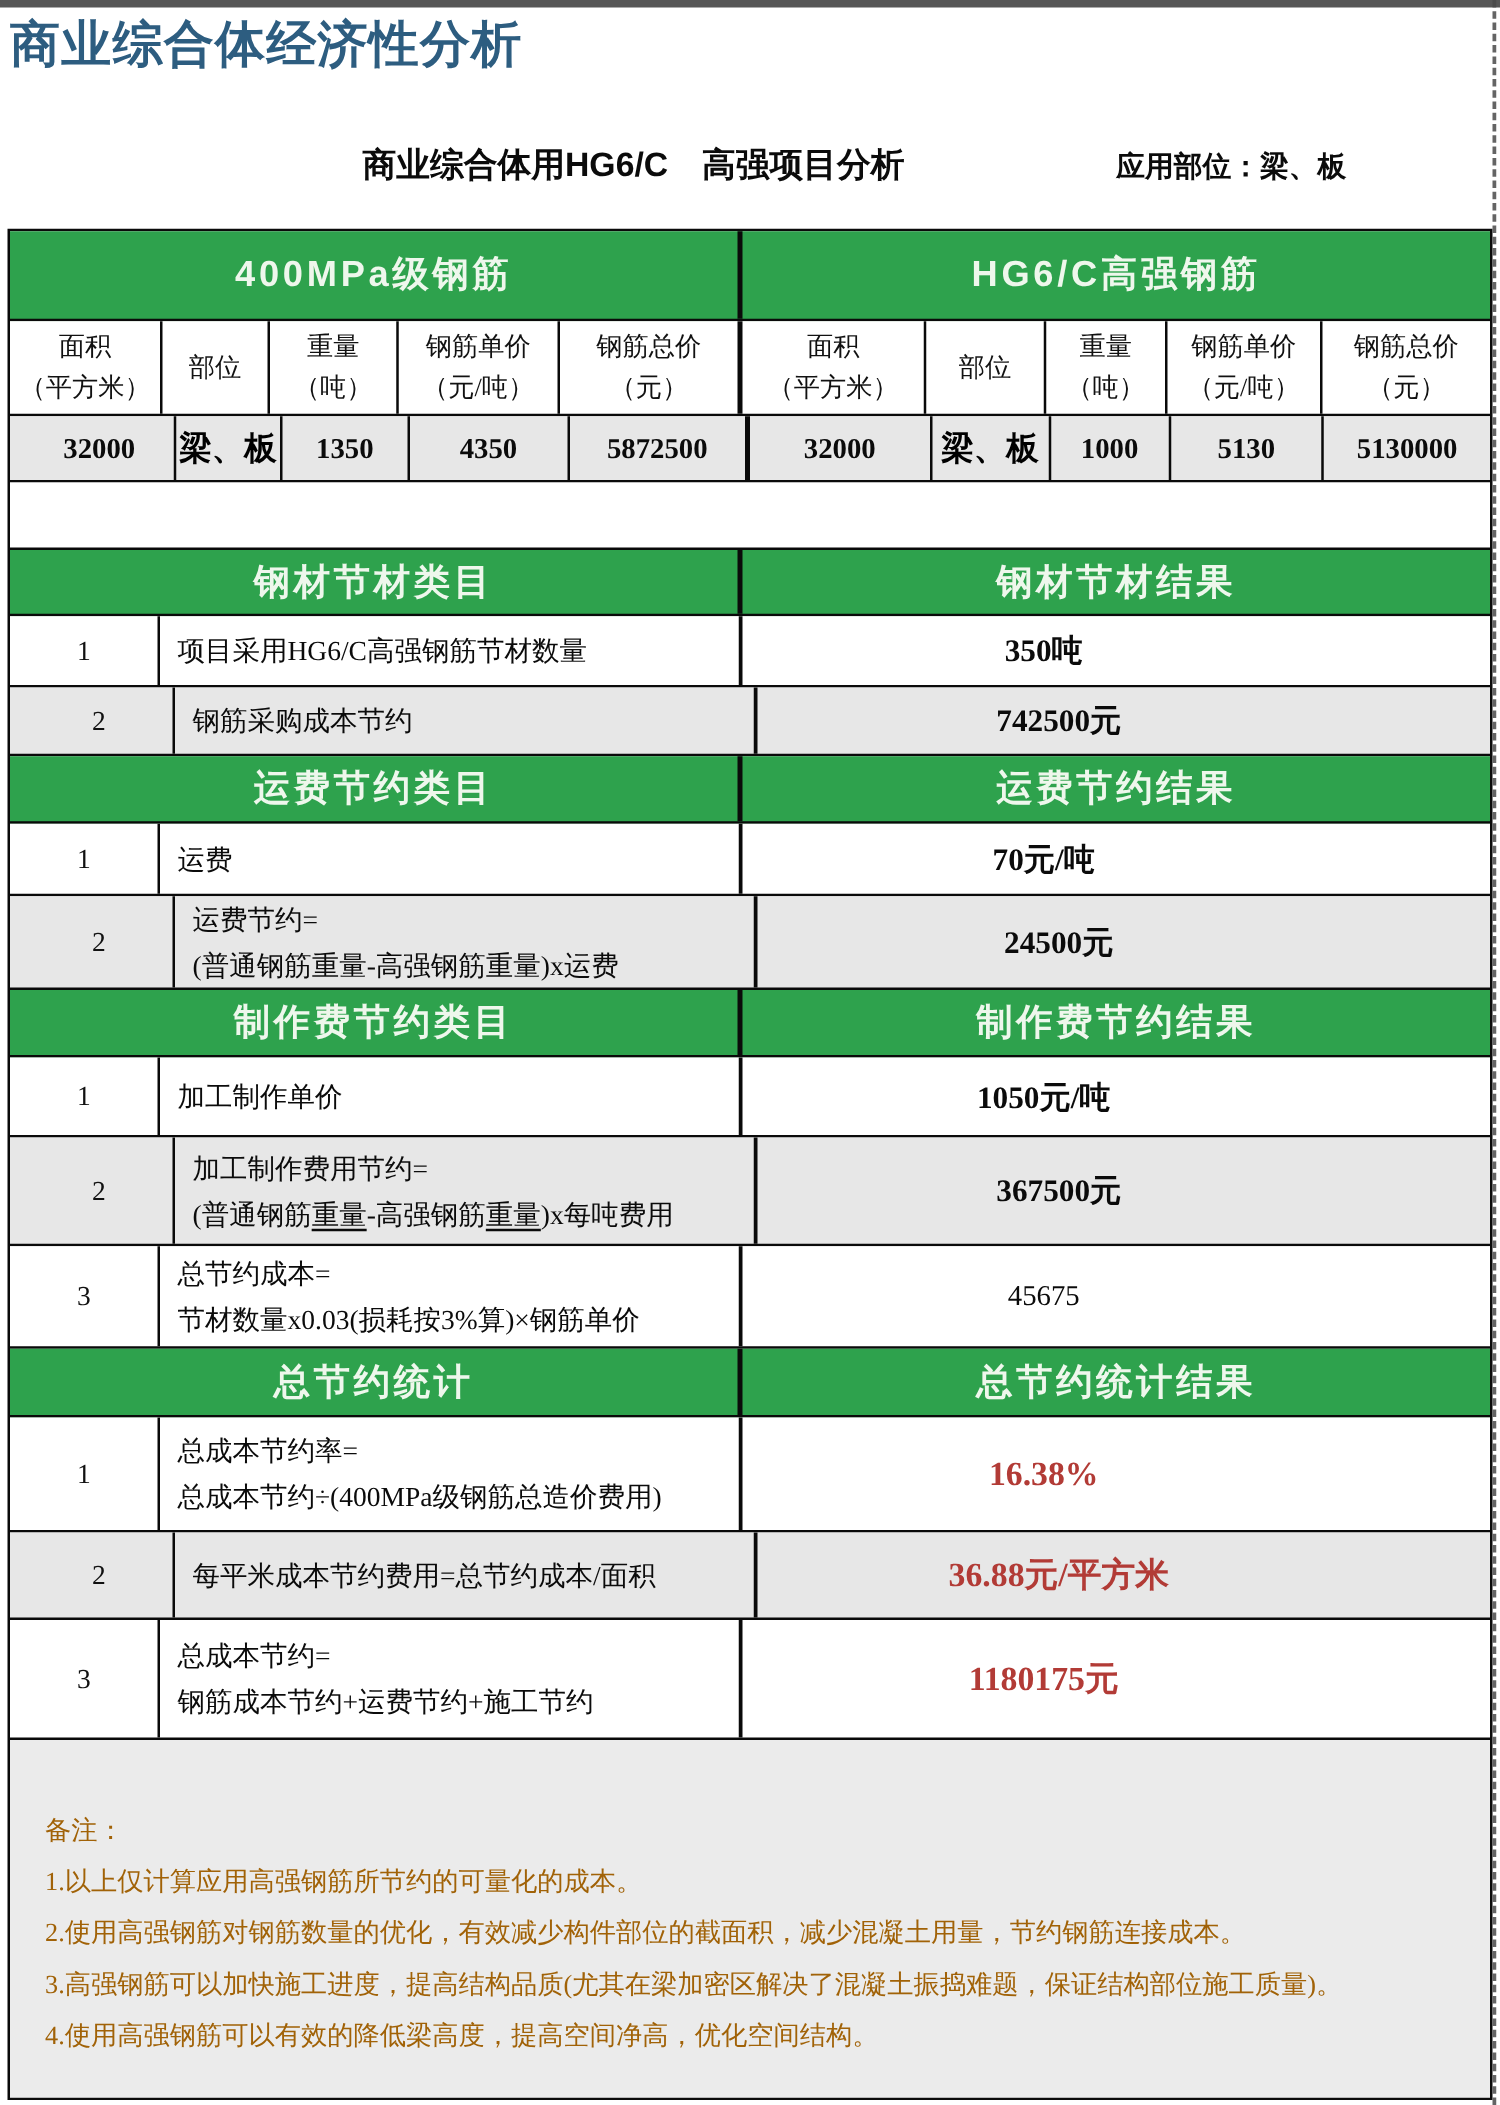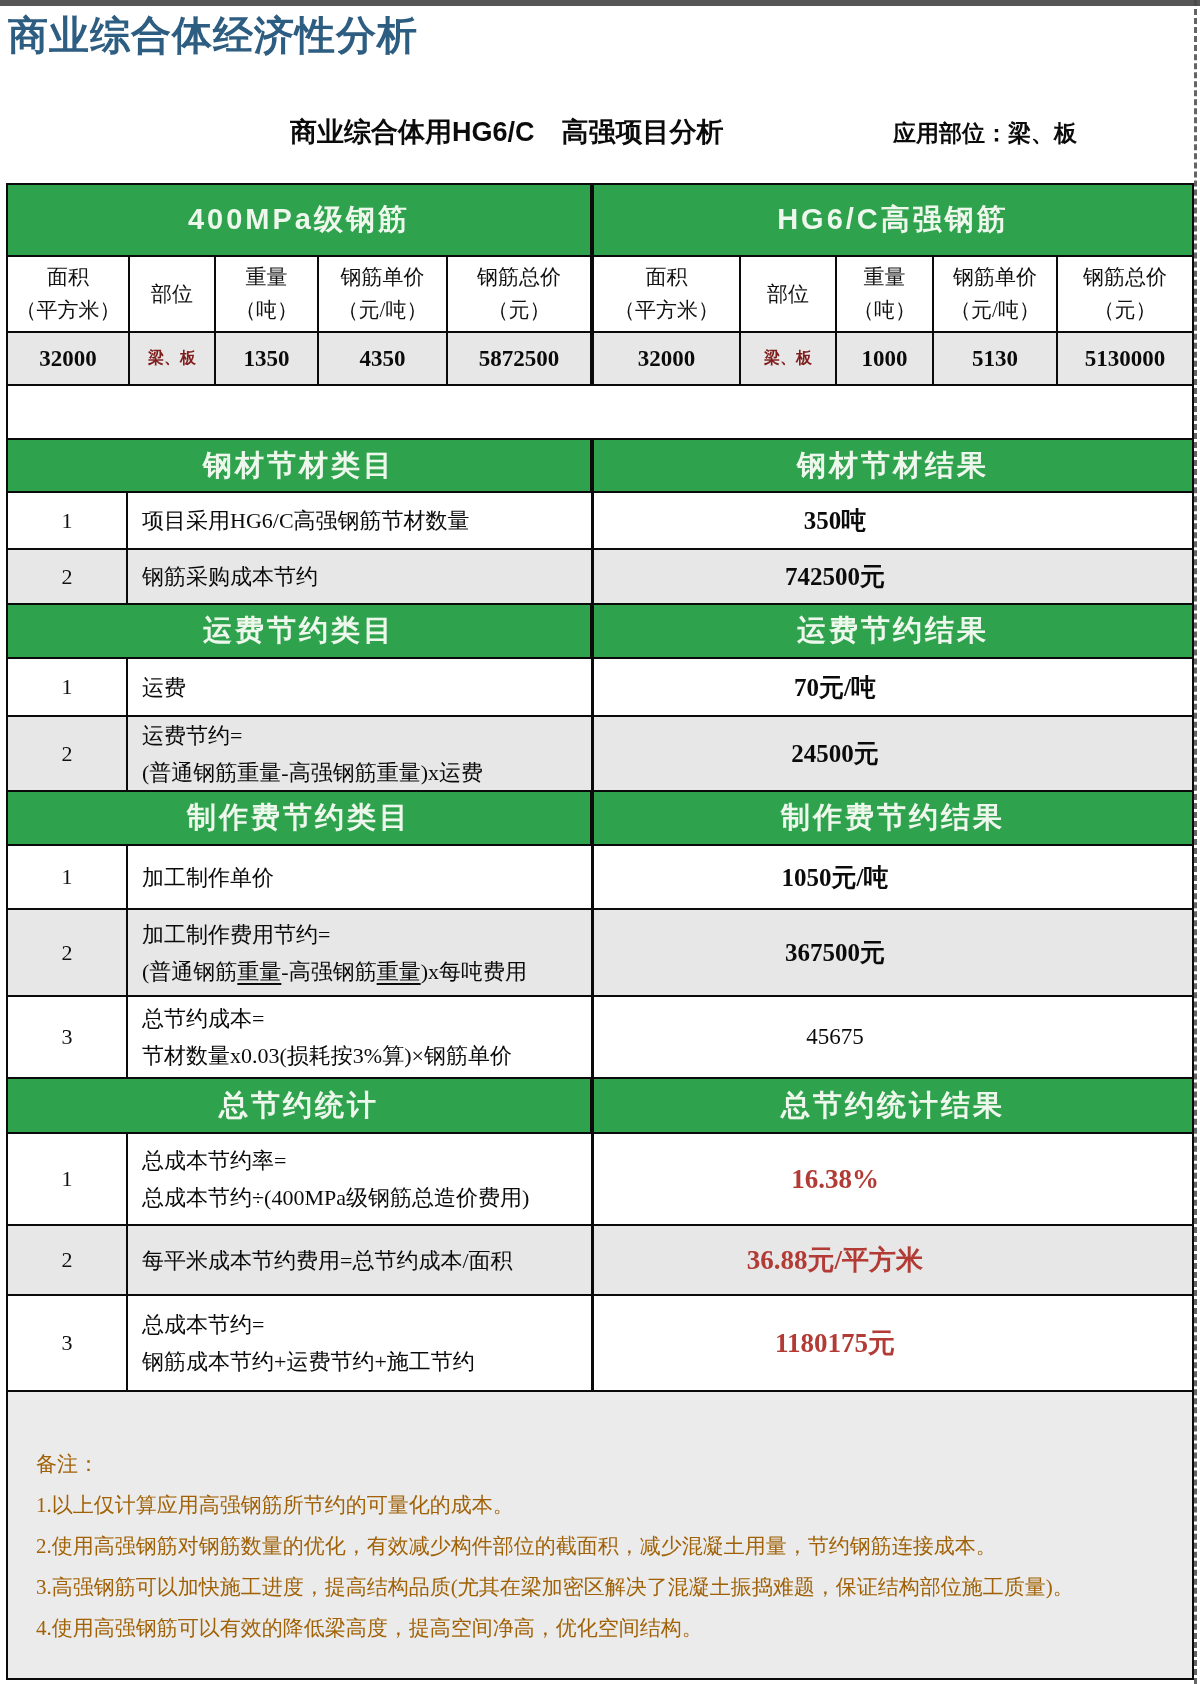--- a/index.html
+++ b/index.html
@@ -8,42 +8,42 @@
   .top-edge{position:absolute; top:0; left:0; width:100%; height:6px; background:#565656;}
   .page-break{position:absolute; top:0; right:3px; width:0; height:1684px; border-right:3px dashed #4a4a4a; opacity:.85;}
   .title{position:absolute; top:8px; left:8px; margin:0; font-size:40px; font-weight:800; letter-spacing:1px; color:#2d5d80;}
   .subtitle{position:absolute; top:114px; left:290px; font-size:27px; font-weight:700; color:#0b0b0b;}
   .app-note{position:absolute; top:118px; left:893px; font-size:23px; font-weight:700; color:#0b0b0b;}
 
   .tbl{position:absolute; top:183px; left:6px; width:1184px; border:2px solid #0a0a0a; background:#fff;}
   .row{display:flex; width:100%; box-sizing:border-box; border-bottom:2px solid #0a0a0a; background:#fff;}
   .row:last-child{border-bottom:none;}
   .row.green{background:#2ea24d;}
-  .row.gray{background:#e7e7e7;}
+  .row.gray{background:#e7e7e7;padding-left:12px;}
 
   .cell{box-sizing:border-box; border-right:2px solid #0a0a0a; display:flex; flex-direction:column; align-items:center; justify-content:center; text-align:center;}
   .cell:last-child{border-right:none;}
 
   .gcell{box-sizing:border-box; display:flex; align-items:center; justify-content:center; color:#eef7ec; font-size:29px; font-weight:700; letter-spacing:3px;}
   .gcell.split{border-right:4px solid #0a0a0a;}
 
   
   .w122{width:122px}.w86{width:86px}.w103{width:103px}.w129{width:129px}.w146{width:146px; border-right-width:4px;}
   .w147{width:147px}.w96{width:96px}.w97{width:97px}.w124{width:124px}.w134{width:134px}
   .w120{width:120px}.w466{width:466px; border-right-width:3px;}.w598{width:482px}
   .wL{width:586px}.wR{width:598px}
 
   
   .h72{height:72px}.h76{height:76px}.h53{height:53px}.h54{height:54px}.h57{height:57px}.h55{height:55px}
   .h58{height:58px}.h75{height:75px}.h64{height:64px}.h87{height:87px}.h82{height:82px}
   .h92{height:92px}.h70{height:70px}.h96{height:96px}.h286{height:286px}
 
   .colhead{font-family:"Liberation Serif","DejaVu Serif",serif; font-size:21px; line-height:33px; color:#111;}
   .dataval{font-family:"Liberation Serif","DejaVu Serif",serif; font-size:23px; font-weight:700; color:#0b0b0b;}
-  .partval{font-size:16px; font-weight:700; color:#7f1d1d; font-family:"Liberation Sans",sans-serif;}
+  .partval{font-size:26px; font-weight:700; color:#000000; font-family:"Liberation Sans",sans-serif;}
 
   .num{font-family:"Liberation Serif","DejaVu Serif",serif; font-size:22px; color:#111;}
   .desc{align-items:flex-start; text-align:left; padding-left:14px;}
   .dline{font-family:"Liberation Serif","DejaVu Serif",serif; font-size:22px; line-height:37px; color:#0b0b0b;}
   .ul{text-decoration:underline; text-underline-offset:4px;}
 
   .val{font-family:"Liberation Serif","DejaVu Serif",serif; font-size:25px; font-weight:700; color:#0b0b0b;}
   .val-normal{font-weight:400; font-size:23px;}
   .val-red{color:#b23b36; font-size:27px;}
 

